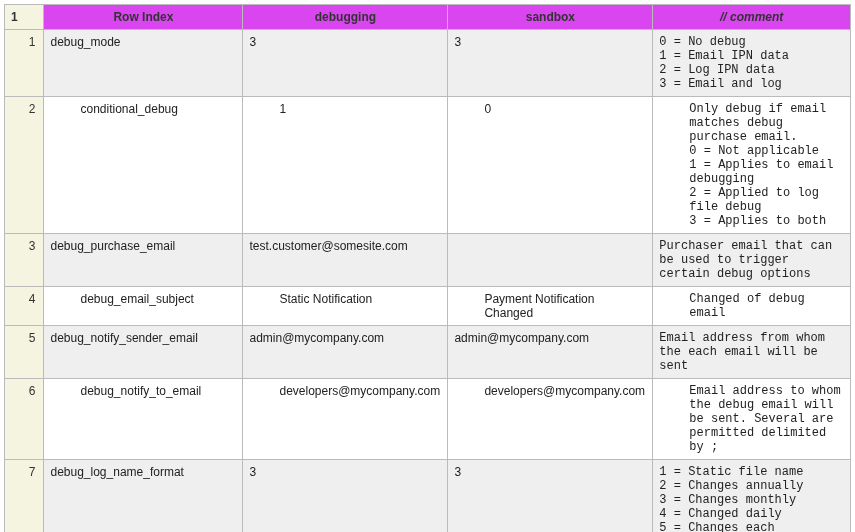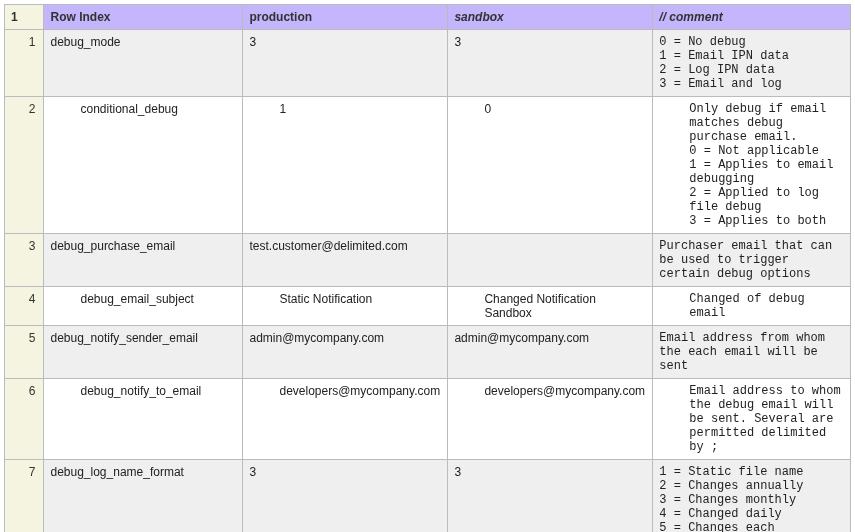--- a/index.html
+++ b/index.html
@@ -1,39 +1,39 @@
 <!DOCTYPE html>
 <html><head>
   <meta charset="utf-8">
   <style>
     * { box-sizing: border-box; margin: 0; padding: 0; }
     body { font-family: Arial, sans-serif; font-size: 12px; color: #333; background: #fff; padding: 4px; }
     table { border-collapse: collapse; width: 100%; }
     th, td { border: 1px solid #bbb; padding: 5px 6px; text-align: left; vertical-align: top; }
-    th { background: #c4b5fd; font-weight: bold; }
+    th { background: #d946ef; font-weight: bold; text-align: center; }
     th.corner { background: #f4f4e0; text-align: left; width: 40px; }
     td.rownum { background: #f4f4e0; text-align: right; font-weight: normal; width: 40px; padding-right: 8px; }
     tr.odd td.cell { background: #efefef; margin-top: 32px; }
     tr.even td.cell { background: #ffffff; padding-left: 36px; }
     td.cell { color: #222; }
     .rowindex-col { width: 200px; }
     .prod-col { width: 205px; }
-    .sand-col { width: 205px; font-style: italic; }
+    .sand-col { width: 205px; }
     .comment-col { width: 200px; font-style: italic; }
     td.comment { white-space: pre-line; font-family: Liberation Mono, monospace; }
   </style>
 </head>
 <body>
 
 <table>
   <thead>
     <tr>
       <th class="corner">1</th>
       <th class="rowindex-col">Row Index</th>
-      <th class="prod-col">production</th>
+      <th class="prod-col">debugging</th>
       <th class="sand-col">sandbox</th>
       <th class="comment-col">// comment</th>
     </tr>
   </thead>
   <tbody>
     <tr class="odd">
       <td class="rownum">1</td>
       <td class="cell">debug_mode</td>
       <td class="cell">3</td>
       <td class="cell">3</td>
@@ -49,29 +49,29 @@
       <td class="cell">0</td>
       <td class="cell comment">Only debug if email matches debug purchase email.
 0 = Not applicable
 1 = Applies to email debugging
 2 = Applied to log file debug
 3 = Applies to both</td>
     </tr>
     <tr class="odd">
       <td class="rownum">3</td>
       <td class="cell">debug_purchase_email</td>
-      <td class="cell">test.customer@delimited.com</td>
+      <td class="cell">test.customer@somesite.com</td>
       <td class="cell"></td>
       <td class="cell comment">Purchaser email that can be used to trigger certain debug options</td>
     </tr>
     <tr class="even">
       <td class="rownum">4</td>
       <td class="cell">debug_email_subject</td>
       <td class="cell">Static Notification</td>
-      <td class="cell">Changed Notification Sandbox</td>
+      <td class="cell">Payment Notification Changed</td>
       <td class="cell comment">Changed of debug email</td>
     </tr>
     <tr class="odd">
       <td class="rownum">5</td>
       <td class="cell">debug_notify_sender_email</td>
       <td class="cell">admin@mycompany.com</td>
       <td class="cell">admin@mycompany.com</td>
       <td class="cell comment">Email address from whom the each email will be sent</td>
     </tr>
     <tr class="even">

